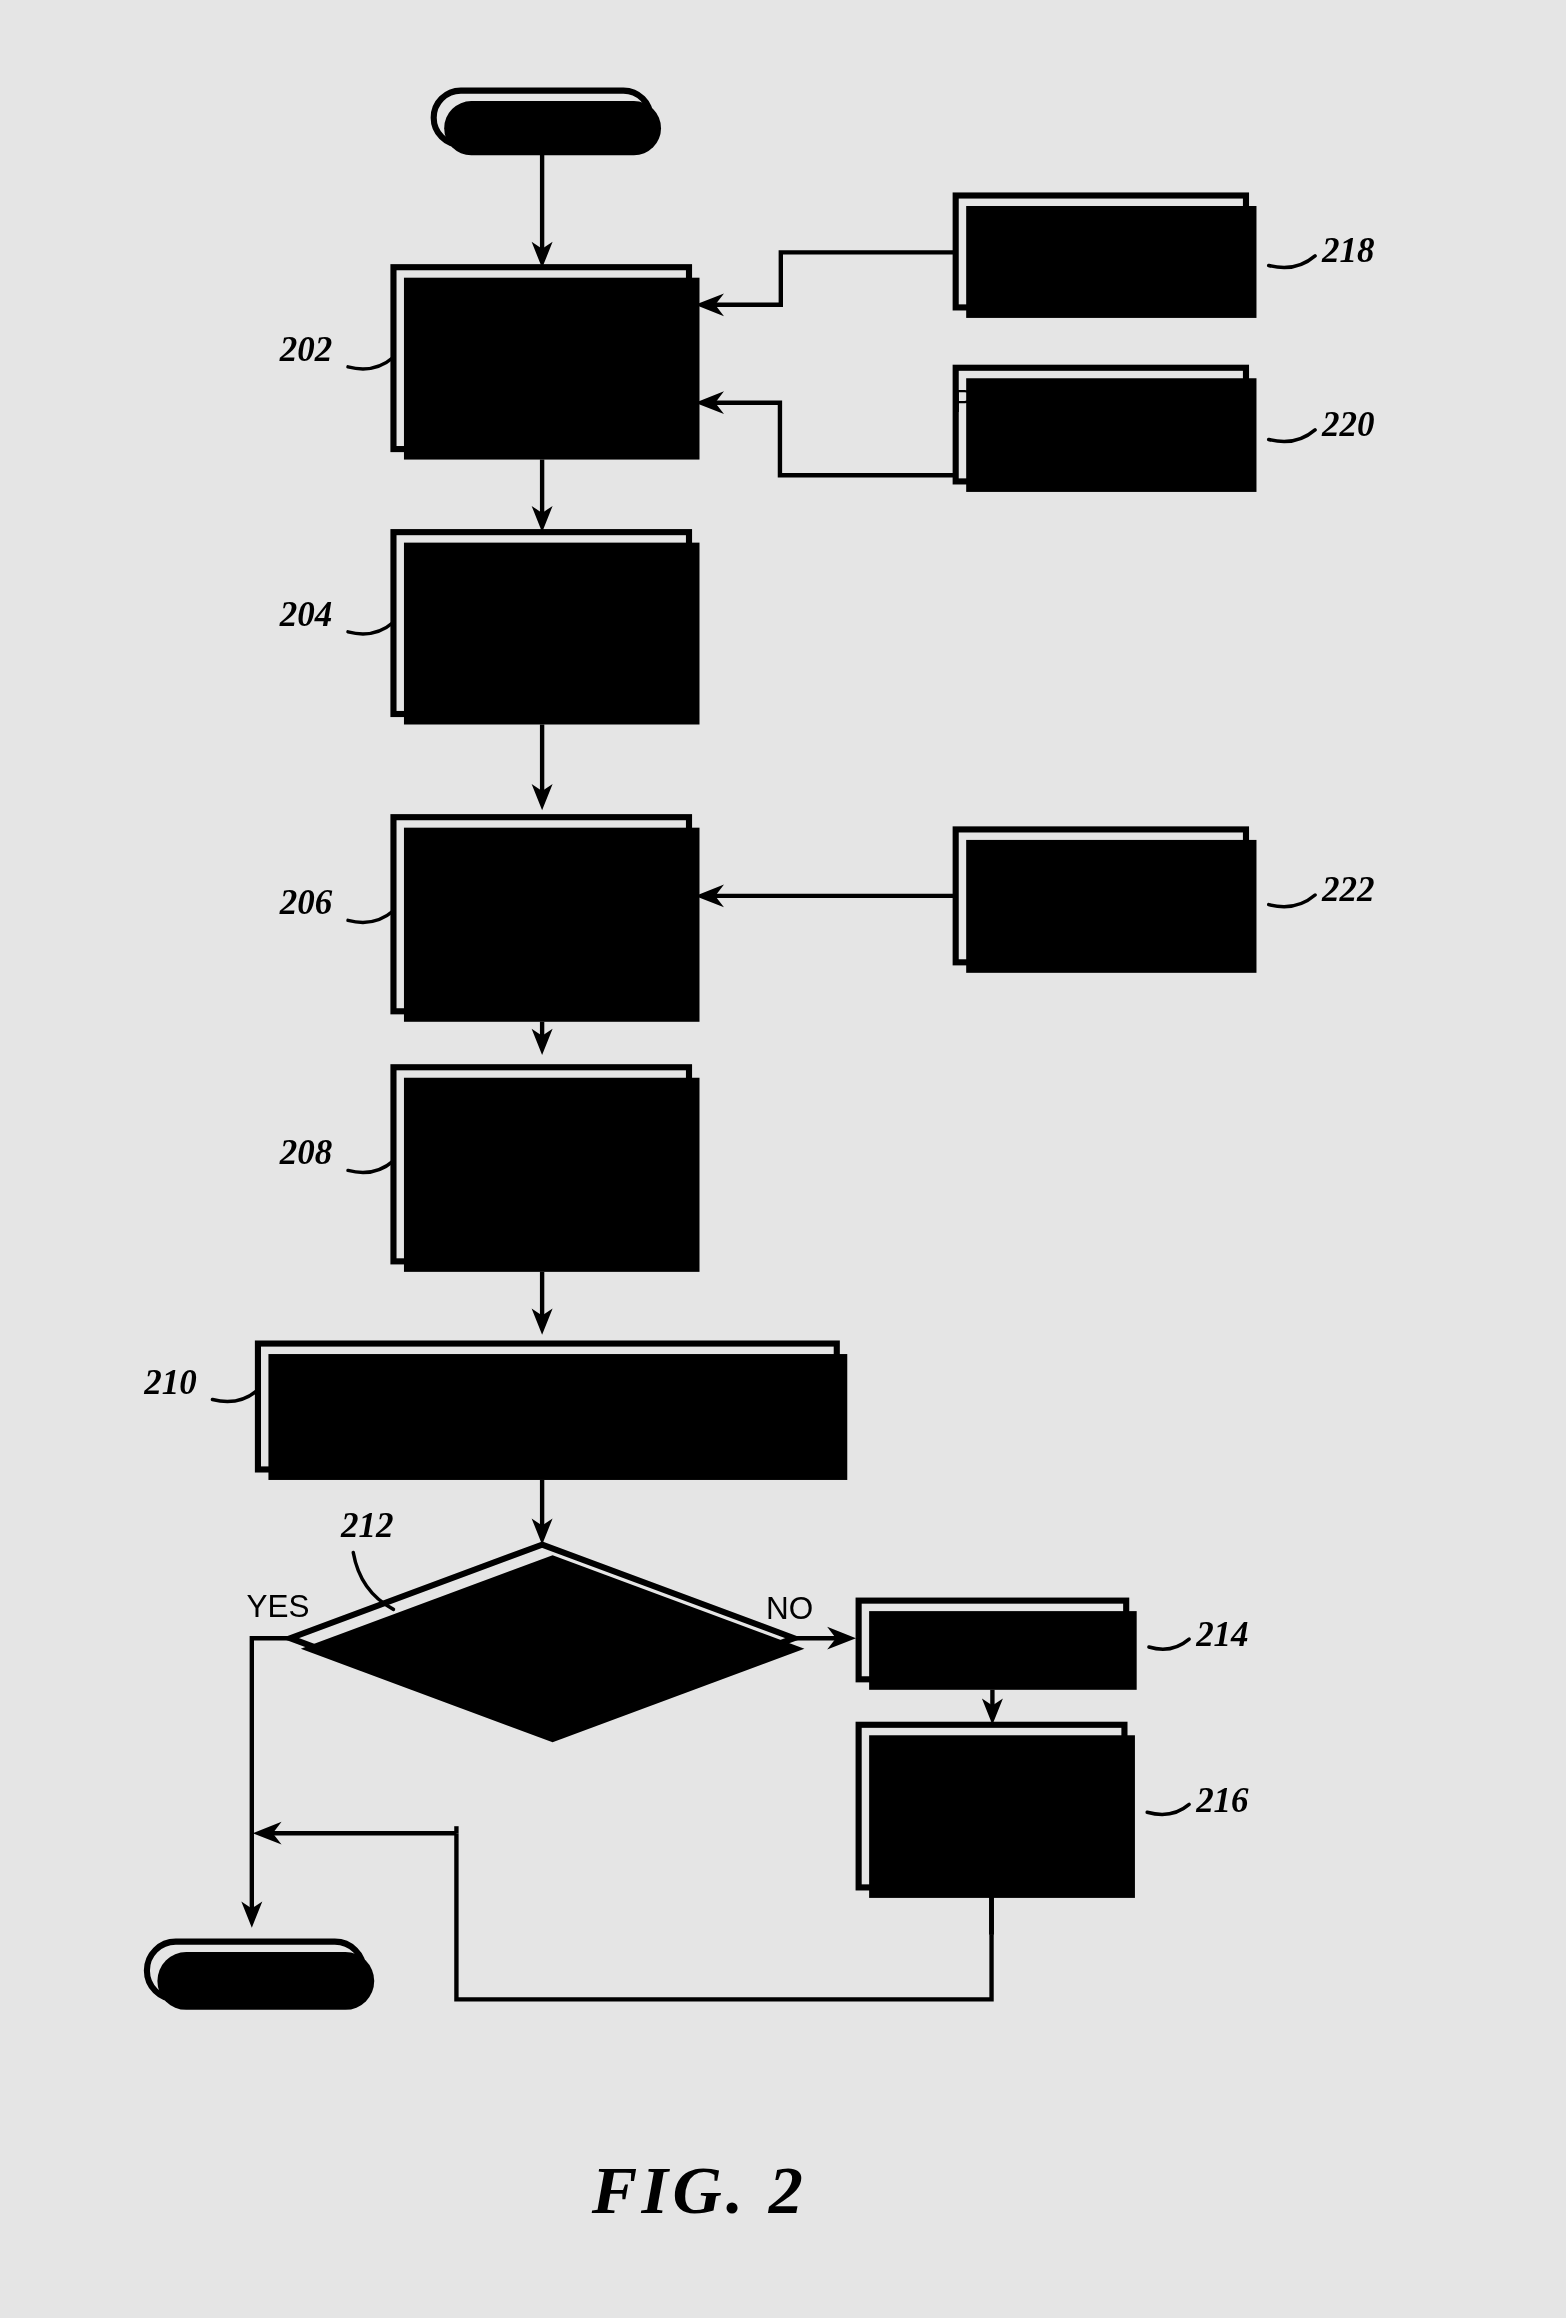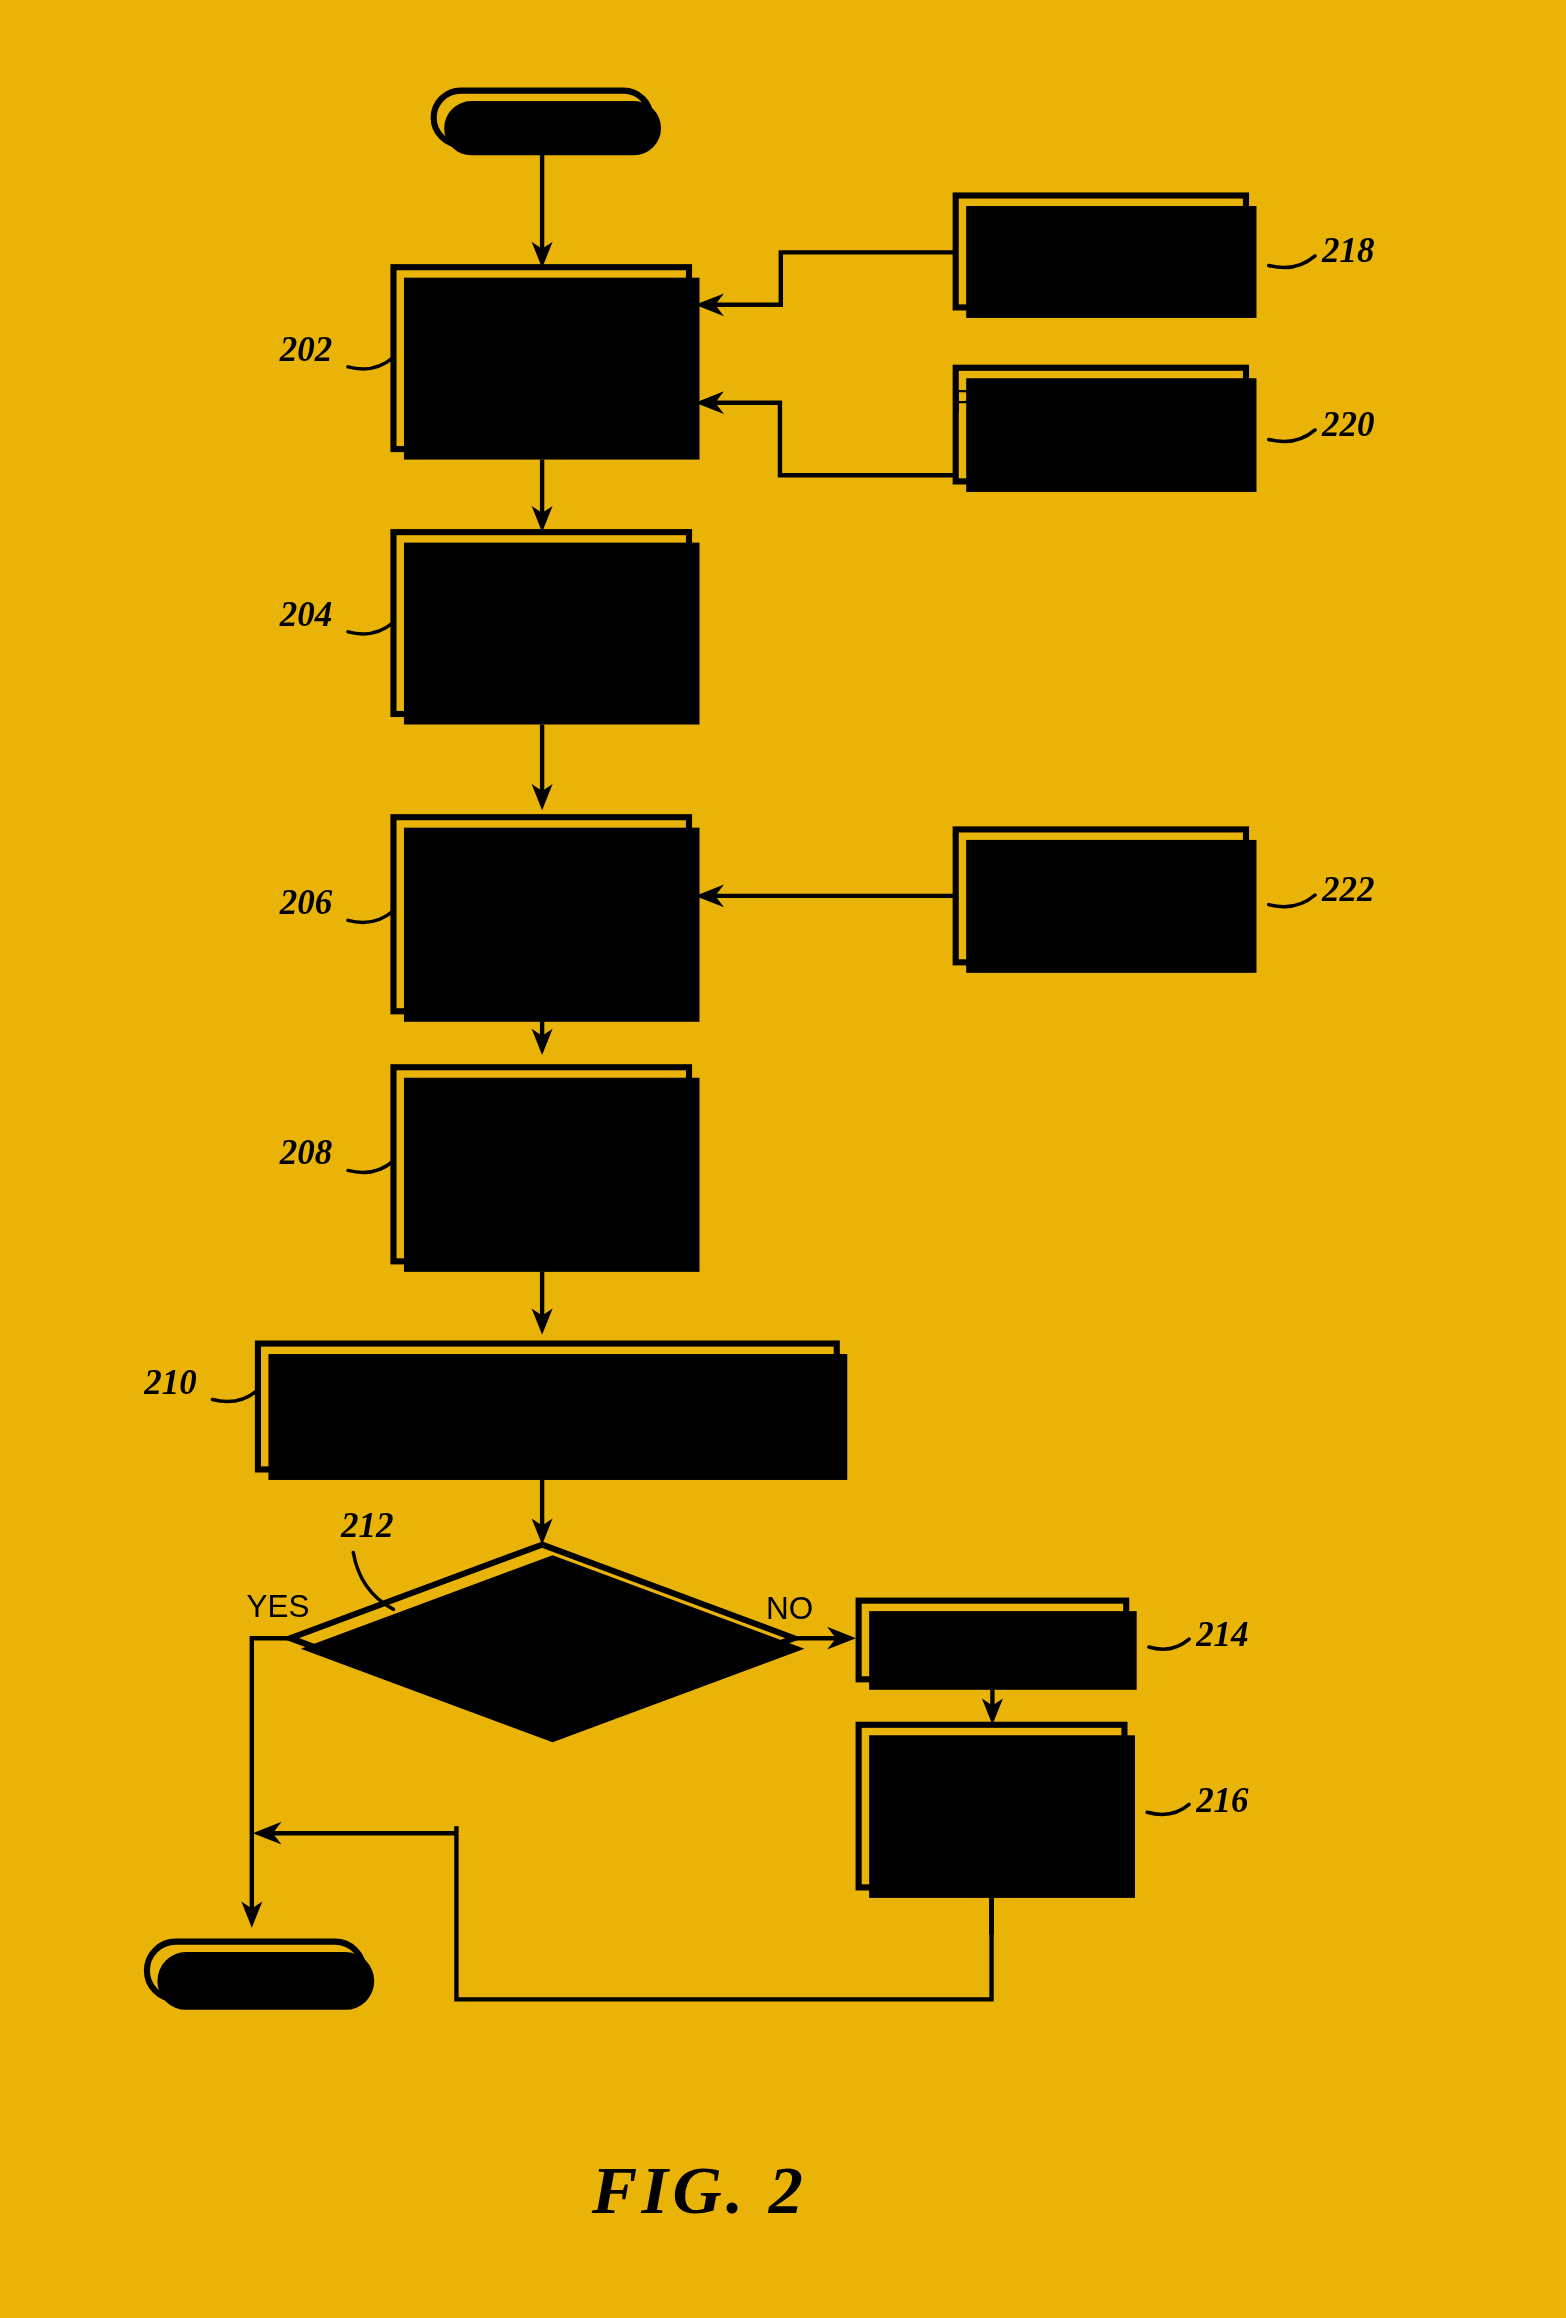--- a/index.html
+++ b/index.html
@@ -10,21 +10,21 @@
   body {
     width: 1566px;
     height: 2319px;
     font-family: "Liberation Sans", sans-serif;
     overflow: hidden;
   }
   #figure-root {
     position: relative;
     width: 1566px;
     height: 2319px;
-    background: #eab308;
+    background: #e5e5e5;
   }
   svg.flow {
     display: block;
     width: 1566px;
     height: 2319px;
   }
   
   .shape-fill { fill: #ffffff; }
   .shape-stroke { stroke: #000000; fill: none; }
   .shadow { fill: #000000; stroke: none; }

